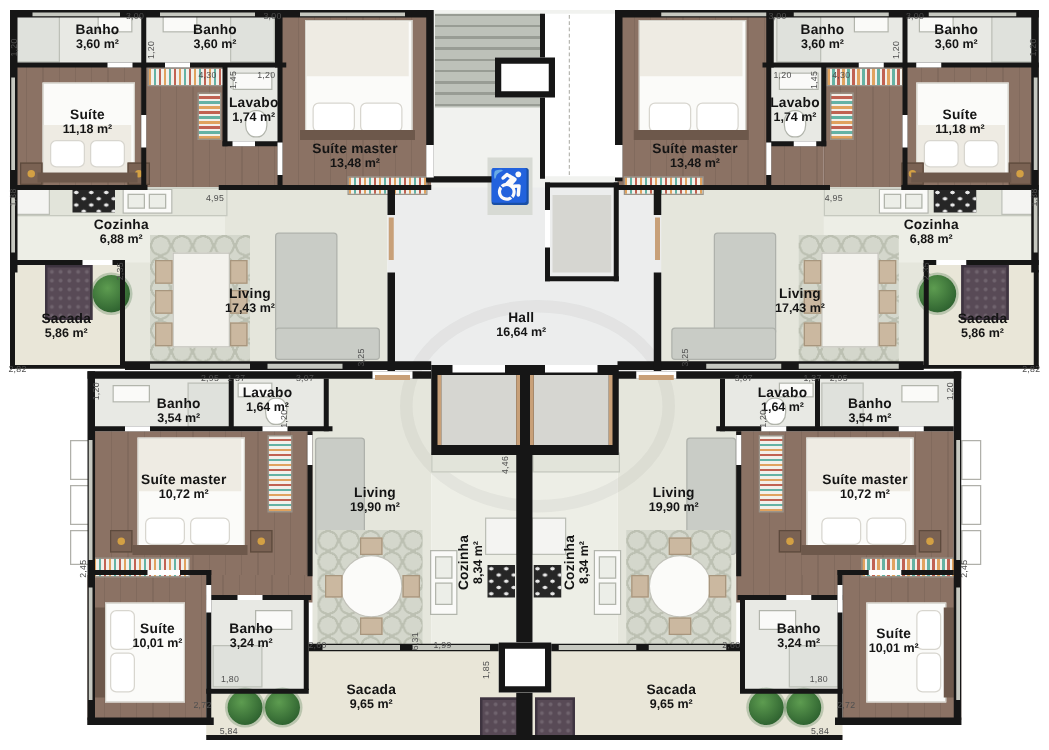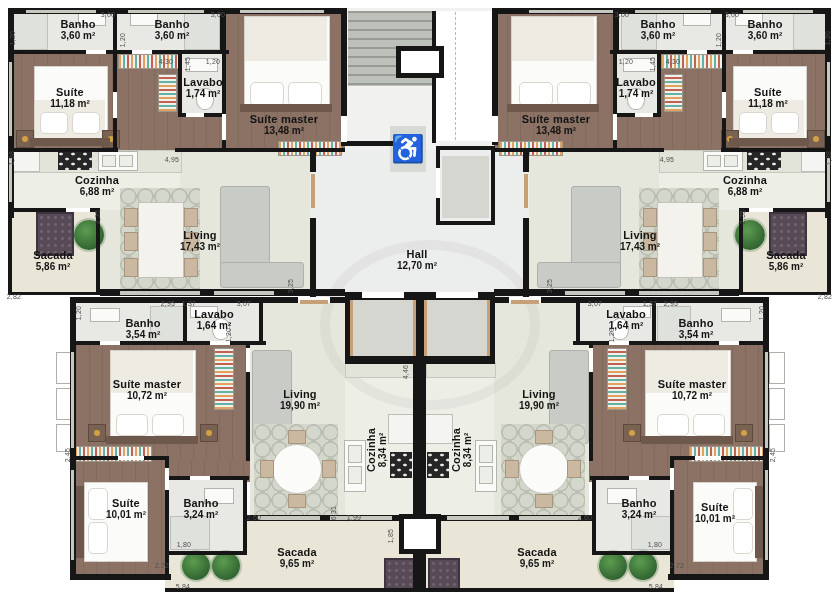--- a/index.html
+++ b/index.html
@@ -451,21 +451,21 @@
       <div class="lbl" style="left: 200px; top: 241px;">
         <span class="nm">Living</span>
         <span class="ar">17,43 m²</span>
       </div>
       <div class="lbl" style="left: 53px; top: 261px;">
         <span class="nm">Sacada</span>
         <span class="ar">5,86 m²</span>
       </div>
       <div class="lbl" style="left: 417px; top: 260px;">
         <span class="nm">Hall</span>
-        <span class="ar">12,70 m²</span>
+        <span class="ar">16,64 m²</span>
       </div>
       <div class="lbl" style="left: 658px; top: 30px;">
         <span class="nm">Banho</span>
         <span class="ar">3,60 m²</span>
       </div>
       <div class="lbl" style="left: 765px; top: 30px;">
         <span class="nm">Banho</span>
         <span class="ar">3,60 m²</span>
       </div>
       <div class="lbl" style="left: 768px; top: 98px;">

